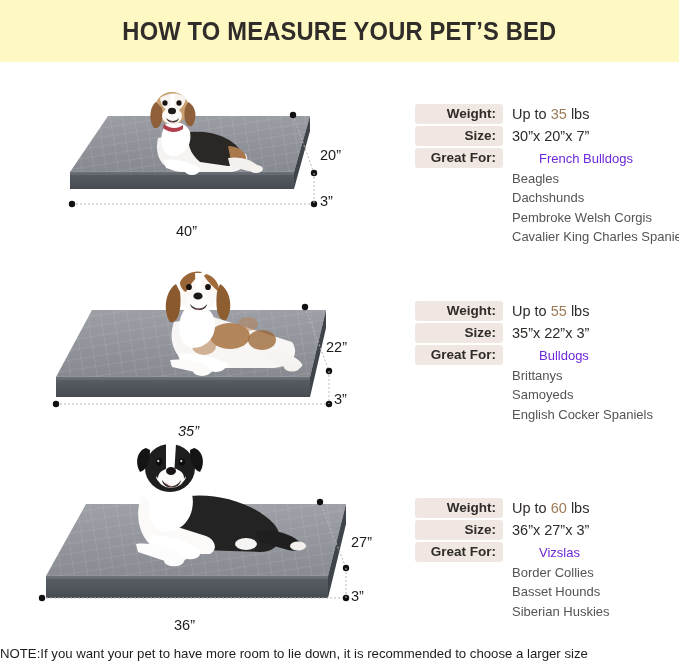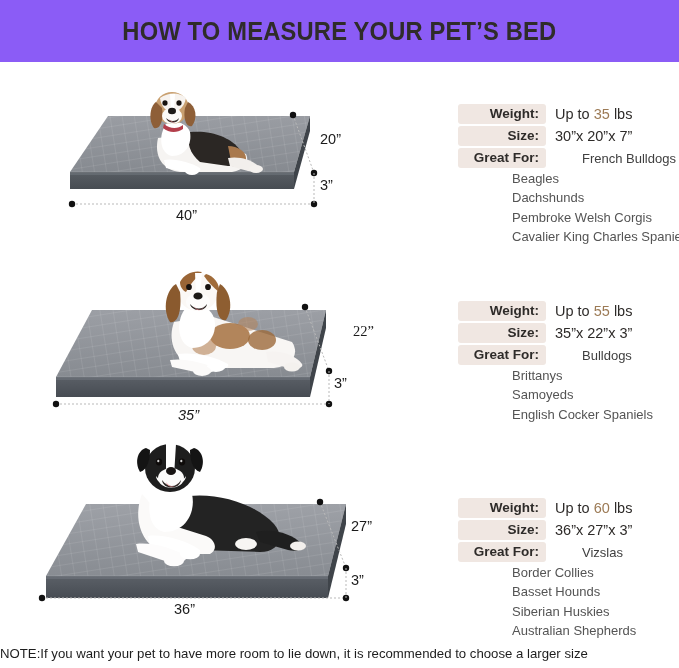--- a/index.html
+++ b/index.html
@@ -7,21 +7,21 @@
     width:679px;height:668px;
     background:#ffffff;
     font-family:"Liberation Sans", sans-serif;
     overflow:hidden;
     position:relative;
   }
 
   
   .header{
     position:absolute;left:0;top:0;width:679px;height:62px;
-    background:#8b5cf6;
+    background:#fef9c3;
     display:flex;align-items:center;justify-content:center;
   }
   .header-title{
     font-family:"Liberation Sans", sans-serif;
     font-weight:bold;
     font-size:25.5px;
     letter-spacing:.2px;
     color:#2f2c2a;
     transform:scaleX(.93);
     white-space:nowrap;
@@ -38,32 +38,31 @@
     border-radius:3px;
     width:88px;
     box-sizing:border-box;
     padding:2px 7px 2px 0;
     text-align:right;
     font-size:13.5px;
     font-weight:bold;
     color:#2e2b29;
     line-height:16px;
     flex:0 0 88px;
-    margin-left:43px;
   }
   .val{
     padding-left:9px;
     font-size:14.5px;
     color:#2e2b29;
     line-height:20px;
     white-space:nowrap;
   }
   .val.small{
     font-size:13px;
-    color:#404040;
+    color:#6d28d9;
     line-height:19.5px;
     padding-top:1px;
     padding-left:36px;
   }
   .num{color:#9c7a55;}
   .breeds{padding-left:97px;}
   .breed{
     font-size:13px;
     color:#545454;
     line-height:19.5px;
@@ -75,20 +74,21 @@
   .bed{position:absolute;}
   .bed svg{display:block;}
 
   
   .dim{
     position:absolute;
     font-size:14.5px;
     color:#1b1b1b;
     font-family:"Liberation Sans", sans-serif;
     white-space:nowrap;
+    margin-top:16px;
   }
 
   
   .note{
     position:absolute;left:0;top:646px;width:567px;
     text-align:center;
     font-size:13.2px;
     color:#1d1d1d;
     white-space:nowrap;
   }
@@ -283,21 +283,21 @@
     <line x1="56" y1="136" x2="329" y2="136" stroke="#b9b9b9" stroke-width="1" stroke-dasharray="2,2"></line>
     <circle cx="56" cy="136" r="3.2" fill="#111"></circle>
     <circle cx="329" cy="136" r="3.2" fill="#111"></circle>
     <line x1="305" y1="39" x2="329" y2="103" stroke="#b9b9b9" stroke-width="1" stroke-dasharray="2,2"></line>
     <circle cx="305" cy="39" r="3.2" fill="#111"></circle>
     <circle cx="329" cy="103" r="3.2" fill="#111"></circle>
     <line x1="329" y1="103" x2="329" y2="136" stroke="#b9b9b9" stroke-width="1" stroke-dasharray="2,2"></line>
   </svg>
 
   <div class="dim" style="left:178px;top:139px;font-style:italic;">35”</div>
-  <div class="dim" style="left:353px;top:55px;font-family:Liberation Serif, serif;">22”</div>
+  <div class="dim" style="left:326px;top:55px;">22”</div>
   <div class="dim" style="left:334px;top:107px;">3”</div>
 
   <div class="info" style="left:415px;top:33px;">
     <div class="row">
       <div class="chip">Weight:</div>
       <div class="val">
         <span>Up to</span>
         <span class="num">55</span>
         <span>lbs</span>
       </div>
@@ -414,18 +414,17 @@
       <div class="val">36”x 27”x 3”</div>
     </div>
     <div class="gf-first">
       <div class="chip">Great For:</div>
       <div class="val small">Vizslas</div>
     </div>
     <div class="breeds">
       <div class="breed">Border Collies</div>
       <div class="breed">Basset Hounds</div>
       <div class="breed">Siberian Huskies</div>
-      <div class="breed">Australian Shepherds</div>
     </div>
   </div>
 </div>
 
 <div class="note">NOTE:If you want your pet to have more room to lie down, it is recommended to choose a larger size</div>
 
 </body></html>

